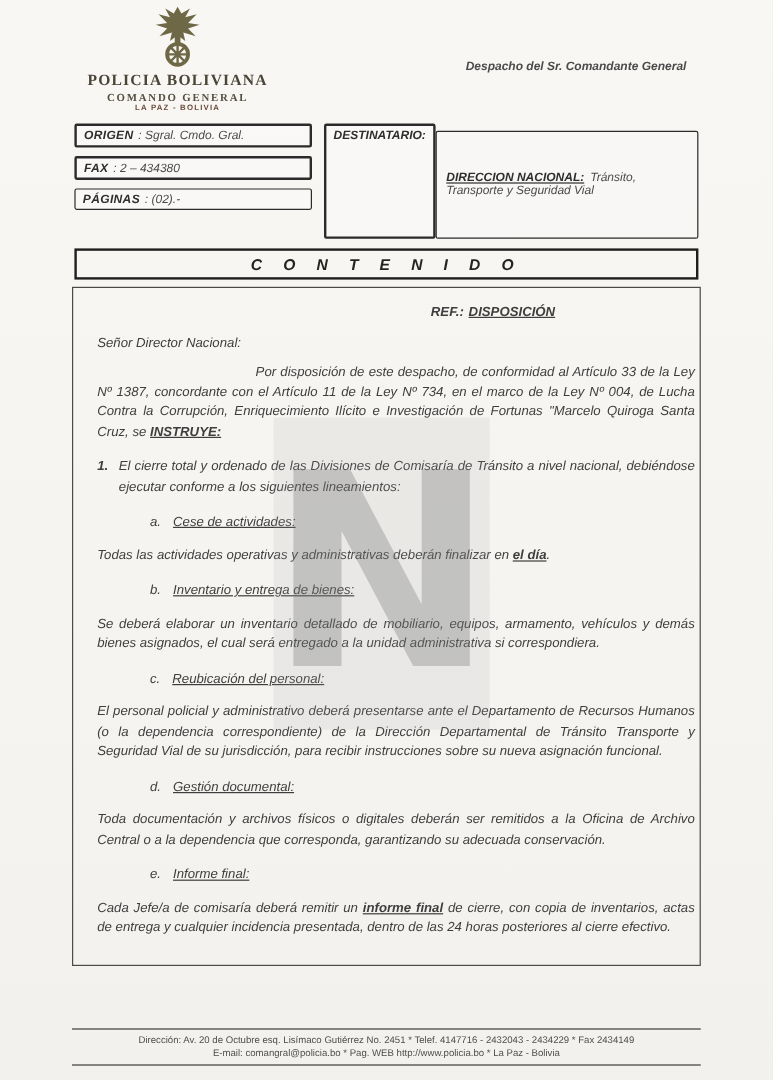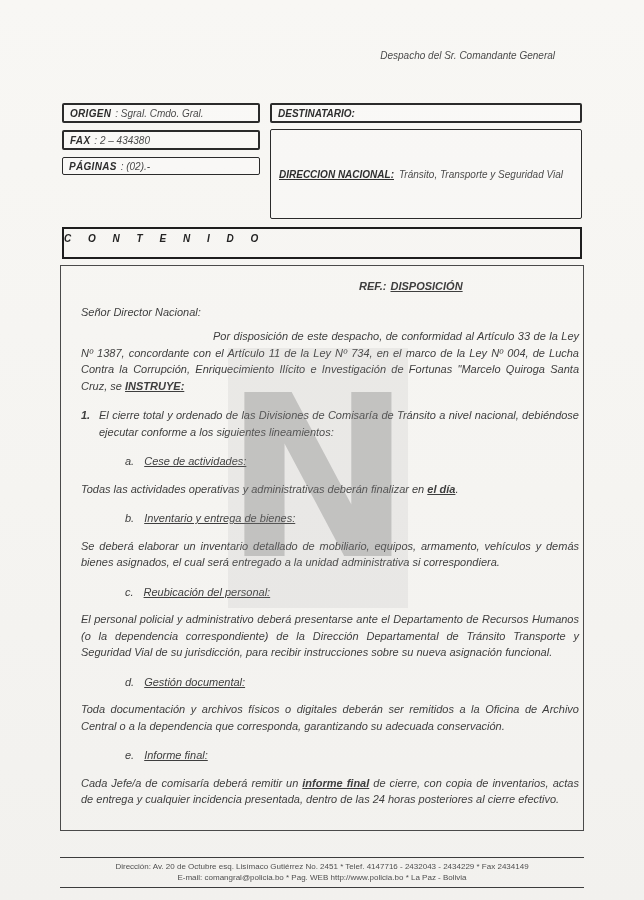--- a/index.html
+++ b/index.html
@@ -13,48 +13,48 @@
     overflow:hidden;
     box-sizing:border-box;
   }
   
   .scan-header{position:relative;height:96px;}
   .org-block{position:absolute;left:68px;top:4px;width:160px;text-align:center;}
   .emblem{display:block;margin:0 auto 1px auto;}
   .org-name{font-family:"Liberation Serif","DejaVu Serif",serif;font-weight:bold;font-size:13px;letter-spacing:1px;color:#4a4538;}
   .org-division{font-family:"Liberation Serif","DejaVu Serif",serif;font-weight:bold;font-size:9px;letter-spacing:1.5px;color:#55503f;margin-top:1px;}
   .org-location{font-weight:bold;font-size:6.5px;letter-spacing:1px;color:#6b4a3a;margin-top:1px;}
-  .dispatch{position:absolute;right:89px;top:50px;font-size:10px;font-style:italic;font-weight:normal;color:#4a4a4a;}
+  .dispatch{position:absolute;right:72px;top:50px;font-size:10px;font-style:italic;font-weight:bold;color:#4a4a4a;}
   
   .title-box{
     margin:4px 62px 0 62px;
     border:2px solid #1c1c1c;
     box-shadow:inset 0 0 0 2px #f5f4f1, inset 0 0 0 3px #1c1c1c;
     padding:6px 4px 5px 4px;
     text-align:center;
     font-size:17px;font-weight:bold;font-style:italic;letter-spacing:.5px;color:#2c2c2c;
   }
   
   .meta{display:flex;margin:7px 62px 0 62px;}
   .meta-left{width:198px;flex:none;}
-  .meta-right{flex:1;margin-left:10px;display:flex;flex-direction:column;}
+  .meta-right{flex:1;margin-left:10px;display:flex;flex-direction:row;}
   .fbox{border:2px solid #2b2b2b;border-radius:2px;padding:3px 6px 2px 6px;font-size:10px;font-style:italic;margin-bottom:7px;background:rgba(255,255,255,.25);}
   .fbox .lab{font-weight:bold;letter-spacing:.3px;color:#2e2e2e;}
   .fbox .val{color:#4b4b4b;margin-left:4px;}
   .fbox.gap{margin-top:5px;}
   .fbox.last{border-width:1.5px;}
   .dest-box{border:2px solid #2b2b2b;border-radius:2px;padding:3px 6px 2px 6px;font-size:10px;font-style:italic;font-weight:bold;color:#2e2e2e;background:rgba(255,255,255,.25);}
   .dir-box{border:1.5px solid #2b2b2b;border-radius:2px;margin-top:6px;flex:1;display:flex;align-items:center;padding:8px;font-size:10px;font-style:italic;background:rgba(255,255,255,.2);min-height:72px;}
   .dir-box .lab{font-weight:bold;text-decoration:underline;color:#2e2e2e;}
   .dir-box .val{color:#4b4b4b;margin-left:5px;}
   
   .contenido-bar{
     margin:8px 62px 0 62px;border:2px solid #1e1e1e;
-    padding:4px 0 13px 0;
-    font-size:10px;font-weight:bold;font-style:italic;letter-spacing:7px;color:#242424;
+    text-align:center;padding:4px 0 3px 0;
+    font-size:13px;font-weight:bold;font-style:italic;letter-spacing:7px;color:#242424;
   }
   
   .content-box{
     position:relative;
     margin:6px 60px 0 60px;
     border:1px solid #4a4a4a;
     height:566px;
     padding:12px 4px 0 20px;
     box-sizing:border-box;
     font-size:11px;font-style:italic;line-height:1.5;color:#3e3e3e;
@@ -89,20 +89,31 @@
     padding:3px 4px;text-align:center;
     font-size:8px;color:#4e4e4e;line-height:1.45;
   }
 </style>
 </head>
 <body>
 
 <div class="page">
 
   <div class="scan-header">
+    <div class="org-block">
+      <svg class="emblem" width="48" height="54" viewBox="0 0 60 68" aria-hidden="true">
+        <path fill="#6e6846" d="M30 2 L34 9 L43 4 L38 13 L50 10 L41 19 L53 21 L41 25 L49 33 L36 29 L38 38 L30 32 L22 38 L24 29 L11 33 L19 25 L7 21 L19 19 L10 10 L22 13 L17 4 L26 9 Z"></path>
+        <rect x="27" y="30" width="6" height="12" fill="#6e6846"></rect>
+        <circle cx="30" cy="52" r="11" fill="none" stroke="#6e6846" stroke-width="4"></circle>
+        <path stroke="#6e6846" stroke-width="2.5" d="M30 41 V63 M19 52 H41 M22.5 44.5 L37.5 59.5 M37.5 44.5 L22.5 59.5"></path>
+      </svg>
+      <div class="org-name">POLICIA BOLIVIANA</div>
+      <div class="org-division">COMANDO GENERAL</div>
+      <div class="org-location">LA PAZ - BOLIVIA</div>
+    </div>
     <div class="dispatch">Despacho del Sr. Comandante General</div>
   </div>
 
 
   <div class="meta">
     <div class="meta-left">
       <div class="fbox">
         <span class="lab">ORIGEN</span><span class="val">: Sgral. Cmdo. Gral.</span>
       </div>
       <div class="fbox gap">

